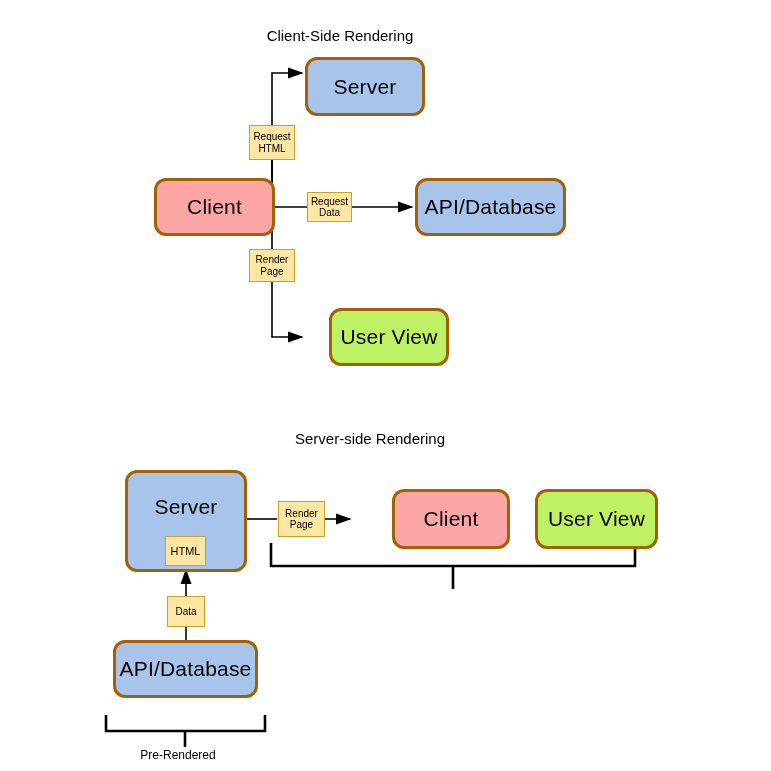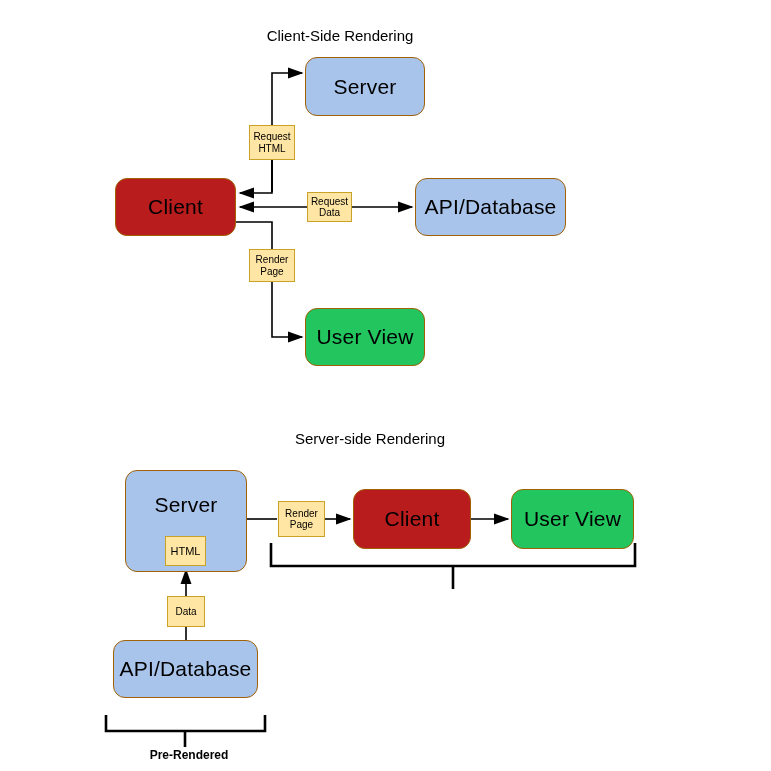--- a/index.html
+++ b/index.html
@@ -24,31 +24,31 @@
   #edge-layer {
     position: absolute;
     left: 0; top: 0;
     width: 771px;
     height: 771px;
     pointer-events: none;
   }
   .node {
     position: absolute;
     box-sizing: border-box;
-    border: 1px solid #a16207;
+    border: 3px solid #a16207;
     border-radius: 12px;
     display: flex;
     align-items: center;
     justify-content: center;
     text-align: center;
     line-height: 1.1;
   }
   .node-blue   { background: #a9c4ea; }
-  .node-green  { background: #b91c1c; }
-  .node-red    { background: #22c55e; }
+  .node-green  { background: #fca5a5; margin-left: 39px; }
+  .node-red    { background: #bef264; margin-left: 24px; }
   .node-label {
     font-size: 21px;
     letter-spacing: 0.2px;
   }
   .badge {
     position: absolute;
     box-sizing: border-box;
     background: #ffe6a4;
     border: 1px solid #c9a227;
     display: flex;
@@ -178,15 +178,15 @@
     <span class="node-label">User View</span>
   </div>
 
   <div class="badge" style="left:167px; top:596px; width:38px; height:31px;">Data</div>
 
   <div class="node node-blue" style="left:113px; top:640px; width:145px; height:58px;">
     <span class="node-label">API/Database</span>
   </div>
 
 
-  <div class="caption" style="left:109px; top:748px; width:160px;font-weight:bold;">Pre-Rendered</div>
+  <div class="caption" style="left:98px; top:748px; width:160px;">Pre-Rendered</div>
 
 </div>
 
 </body></html>

